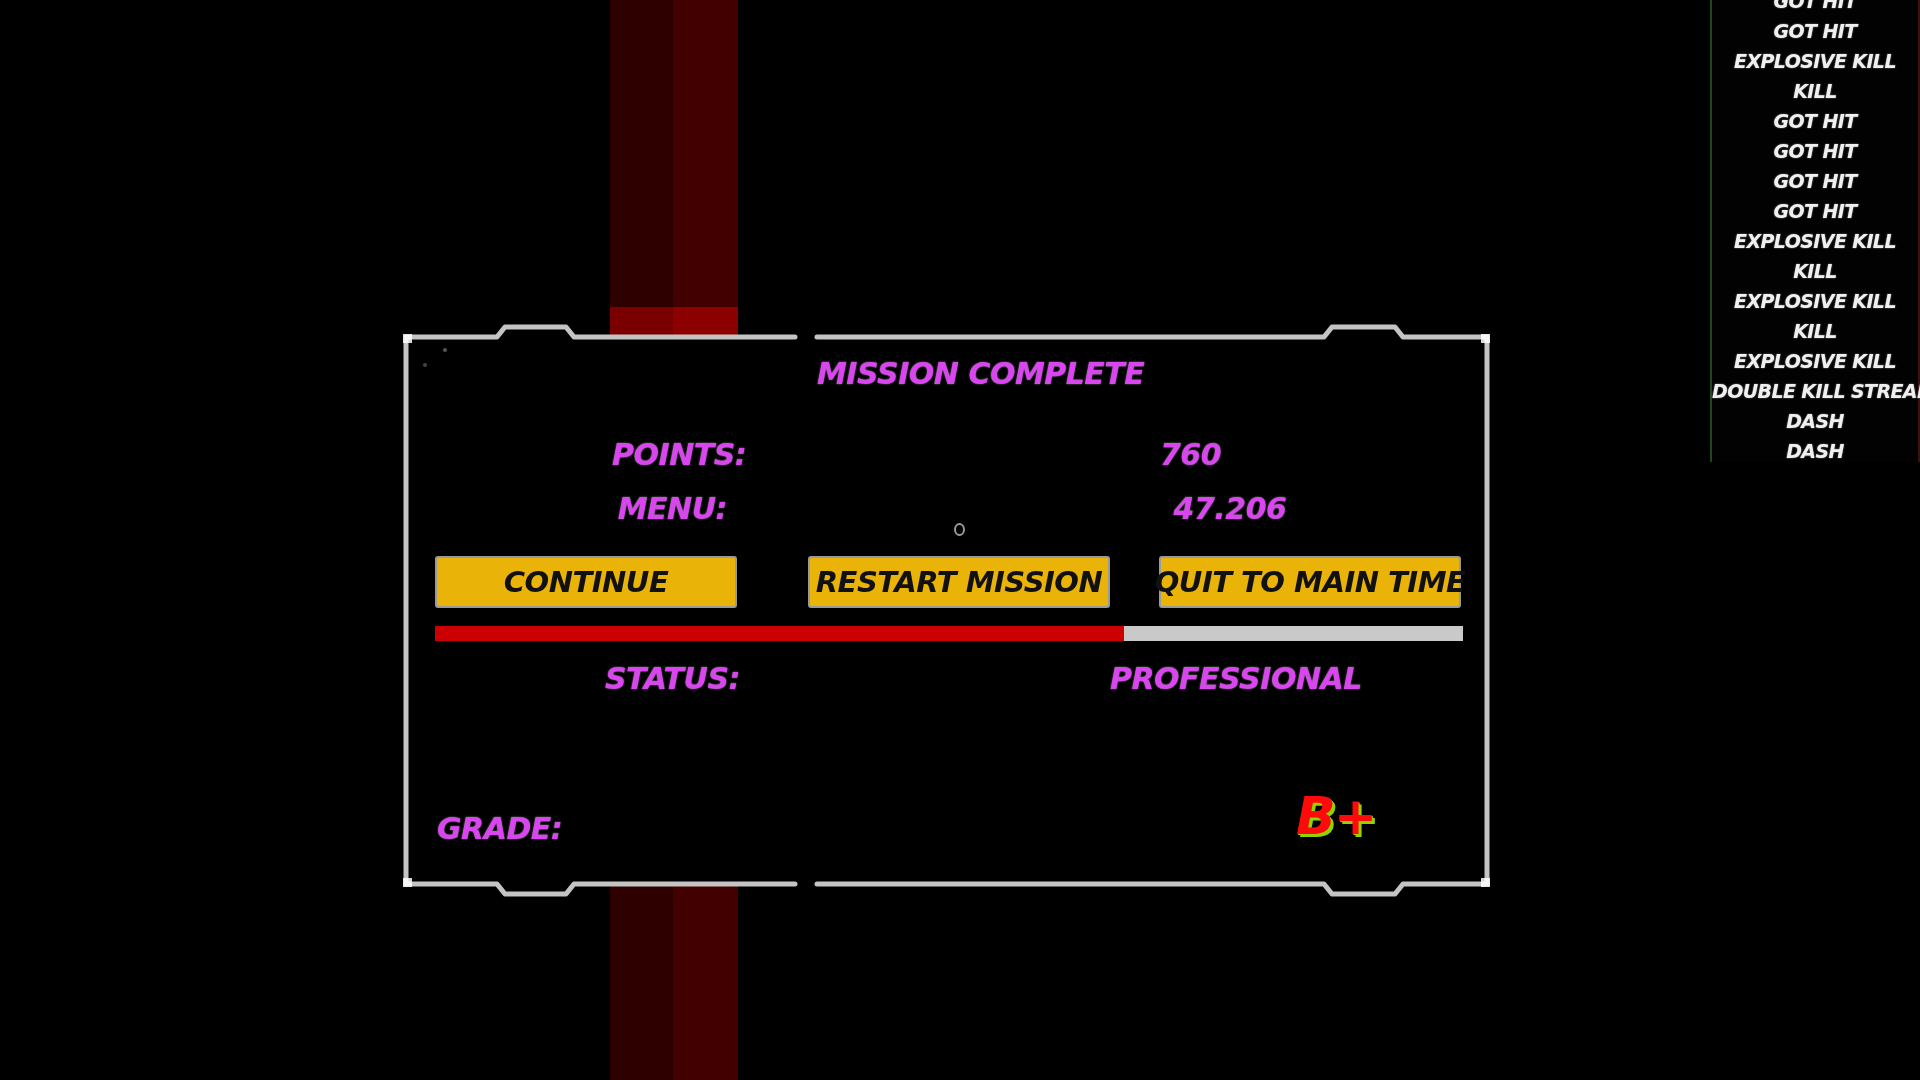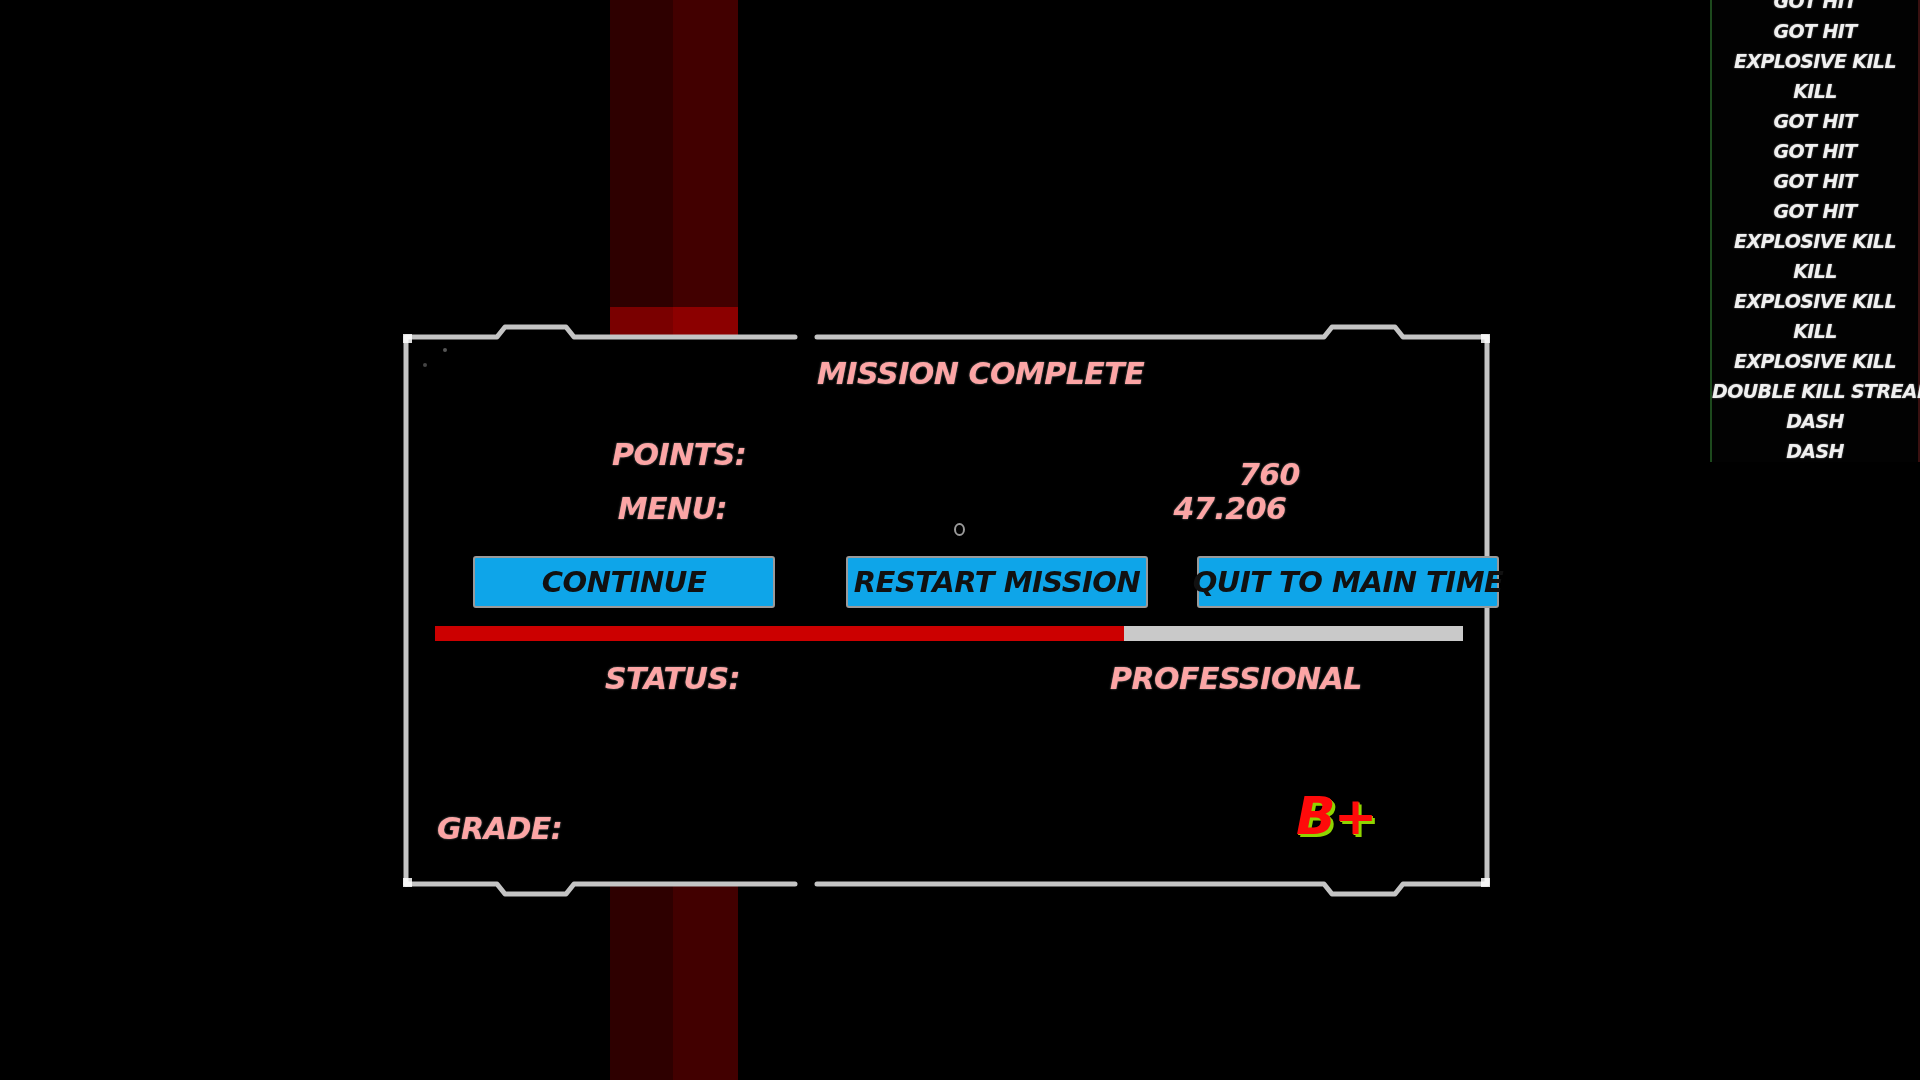--- a/index.html
+++ b/index.html
@@ -10,37 +10,37 @@
   
   .col-dark  { left:610px; width:63px; top:0; height:1080px; background:#2e0000; }
   .col-light { left:673px; width:65px; top:0; height:1080px; background:#420000; }
   .col-glow-dark  { left:610px; width:63px; top:307px; height:30px; background:#7a0000; }
   .col-glow-light { left:673px; width:65px; top:307px; height:30px; background:#8c0000; }
 
   
   .dialog { left:405px; top:337px; width:1083px; height:547px; background:#000; }
   .frame { left:0; top:0; width:1920px; height:1080px; pointer-events:none; }
 
-  .game-text { color:#fca5a5; font-style:italic; font-weight:bold; letter-spacing:-0.5px;
+  .game-text { color:#d946ef; font-style:italic; font-weight:bold; letter-spacing:-0.5px;
                text-shadow:0 0 2px rgba(255,255,255,0.5); white-space:nowrap; }
 
   .title { left:817px; top:356px; width:264px; text-align:center; font-size:30px; }
   .label { font-size:30px; }
   .lbl-points { left:612px; top:437px; width:115px; text-align:center; }
   .lbl-time   { left:612px; top:491px; width:115px; text-align:right; }
-  .val-points { left:1160px; top:437px; width:140px; text-align:right;margin-top:20px; }
+  .val-points { left:1160px; top:437px; width:140px; text-align:left; }
   .val-time   { left:1160px; top:491px; width:140px; text-align:center; }
   .lbl-status { left:600px; top:661px; width:140px; text-align:right; }
   .val-status { left:1110px; top:661px; width:240px; text-align:center;font-style:italic; }
   .lbl-grade  { left:437px; top:811px; font-size:30px; }
 
-  .btn { top:556px; width:302px; height:52px; background:#0ea5e9; border:2px solid #9a9a9a;
+  .btn { top:556px; width:302px; height:52px; background:#eab308; border:2px solid #9a9a9a;
          border-radius:3px; box-sizing:border-box; color:#111; font-style:italic;
          font-weight:bold; font-size:29px; letter-spacing:-0.5px; display:flex;
-         align-items:center; justify-content:center; cursor:pointer; white-space:nowrap;margin-left:38px; }
+         align-items:center; justify-content:center; cursor:pointer; white-space:nowrap; }
   .btn-continue { left:435px; }
   .btn-restart  { left:808px; }
   .btn-quit     { left:1159px; }
 
   .bar { left:435px; top:626px; width:1028px; height:15px; background:#c9c9c9; }
   .bar-fill { position:absolute; left:0; top:0; height:100%; background:#cc0000; }
 
   .grade { left:1296px; top:786px; font-size:52px; font-weight:bold; font-style:italic;
            color:#ff0a0a; letter-spacing:-2px;
            text-shadow: 3px 3px 0 #8fd400, 1px 1px 0 #d4c000; }

